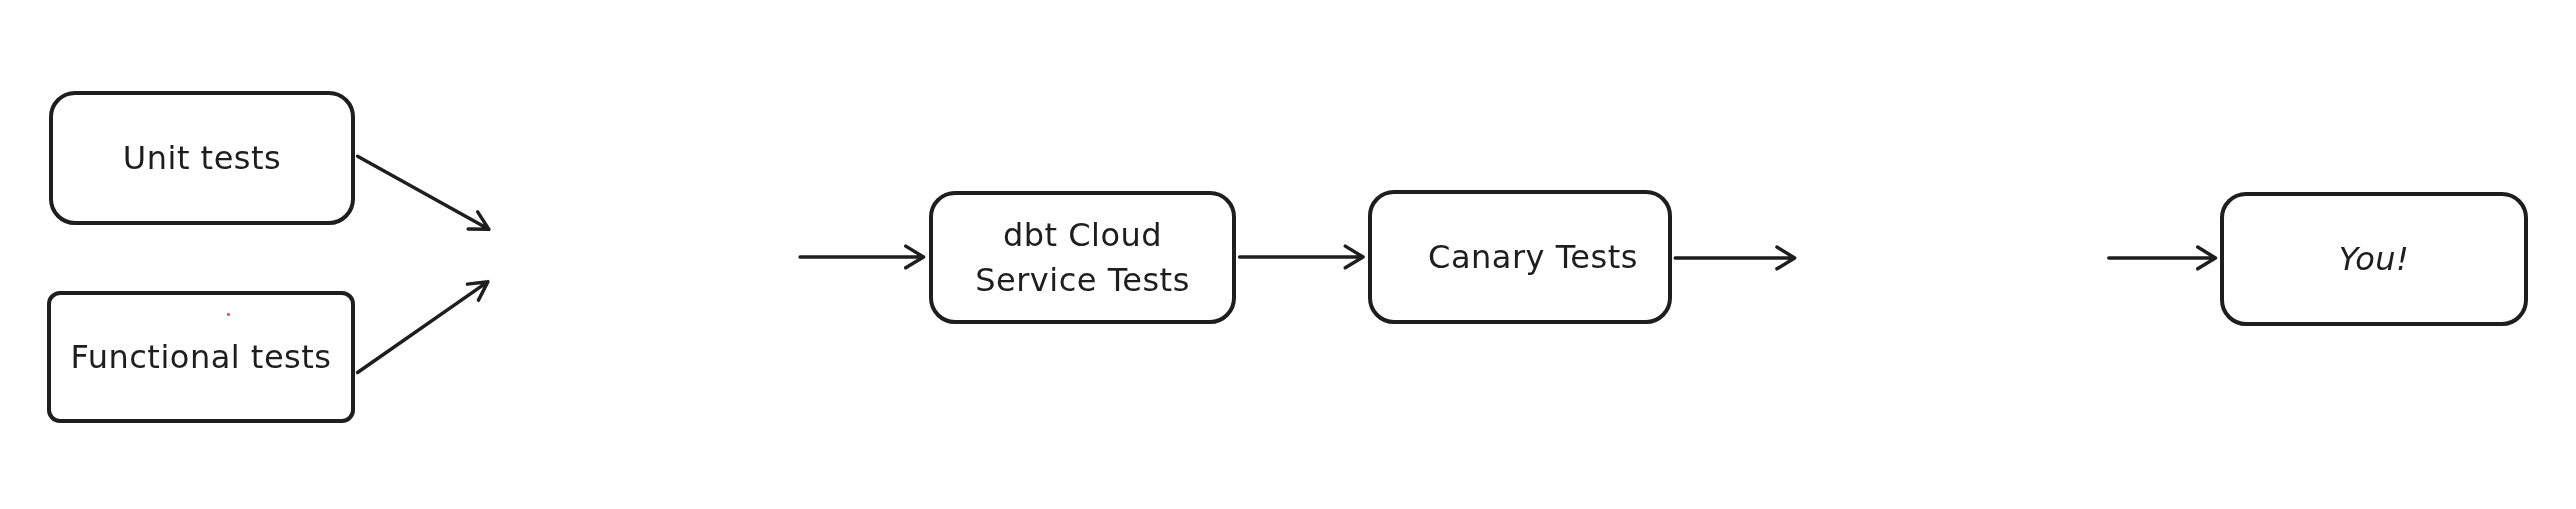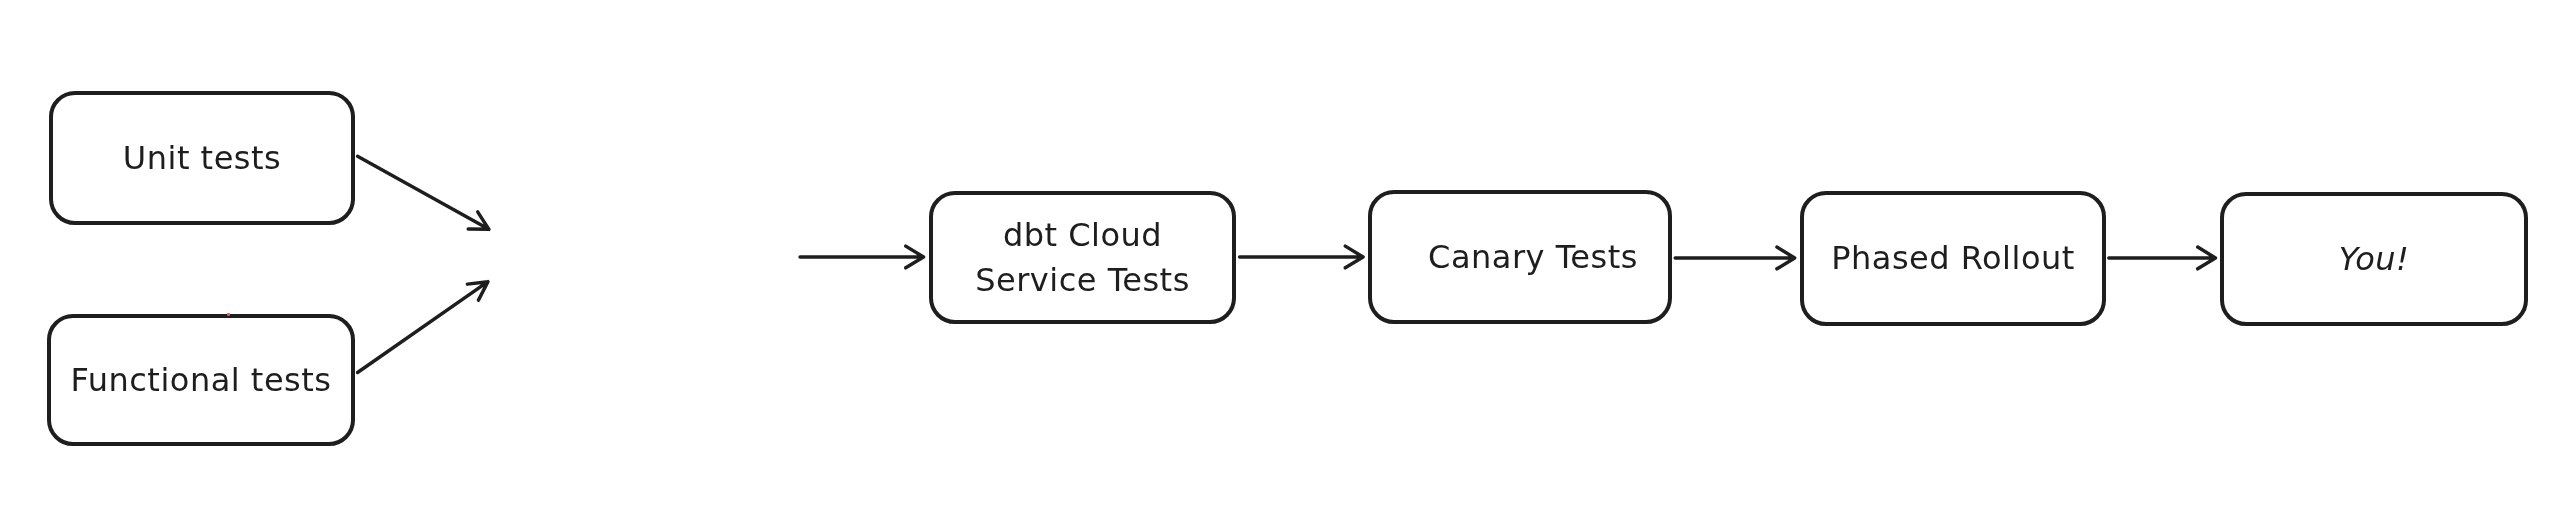--- a/index.html
+++ b/index.html
@@ -67,37 +67,34 @@
     <path class="edge" d="M 810 260 L 935 260 M 917 249 L 935 260 L 917 271" stroke="#1e1e1e"></path>
     <path class="edge" d="M 1255 260 L 1380 260 M 1362 249 L 1380 260 L 1362 271" stroke="#1e1e1e"></path>
     <path class="edge" d="M 1696 261 L 1817 261 M 1799 250 L 1817 261 L 1799 272" stroke="#1e1e1e"></path>
     <path class="edge" d="M 2135 261 L 2243 261 M 2225 250 L 2243 261 L 2225 272" stroke="#1e1e1e"></path>
   </svg>
 
   <div class="node" style="left:49px; top:91px; width:306px; height:134px;">
     <span class="node-label">Unit tests</span>
   </div>
 
-  <div class="node" style="left:47px; top:314px; width:308px; height:132px;">
+  <div class="node" style="left:47px; top:291px; width:308px; height:132px;border-radius:13px;">
     <span class="node-label">Functional tests</span>
   </div>
 
 
   <div class="node" style="left:929px; top:191px; width:307px; height:133px;">
     <span class="node-label">dbt Cloud
 Service Tests</span>
   </div>
 
   <div class="node" style="left:1368px; top:190px; width:304px; height:134px;padding-left:26px;">
     <span class="node-label">Canary Tests</span>
   </div>
 
-  <div class="node" style="left:1800px; top:191px; width:306px; height:135px;">
-    <span class="node-label">Phased Rollout</span>
-  </div>
 
   <div class="node" style="left:2220px; top:192px; width:308px; height:134px;font-style:italic;">
     <span class="node-label">You!</span>
   </div>
 
   <div class="stray-dot"></div>
 
 </div>
 
 

